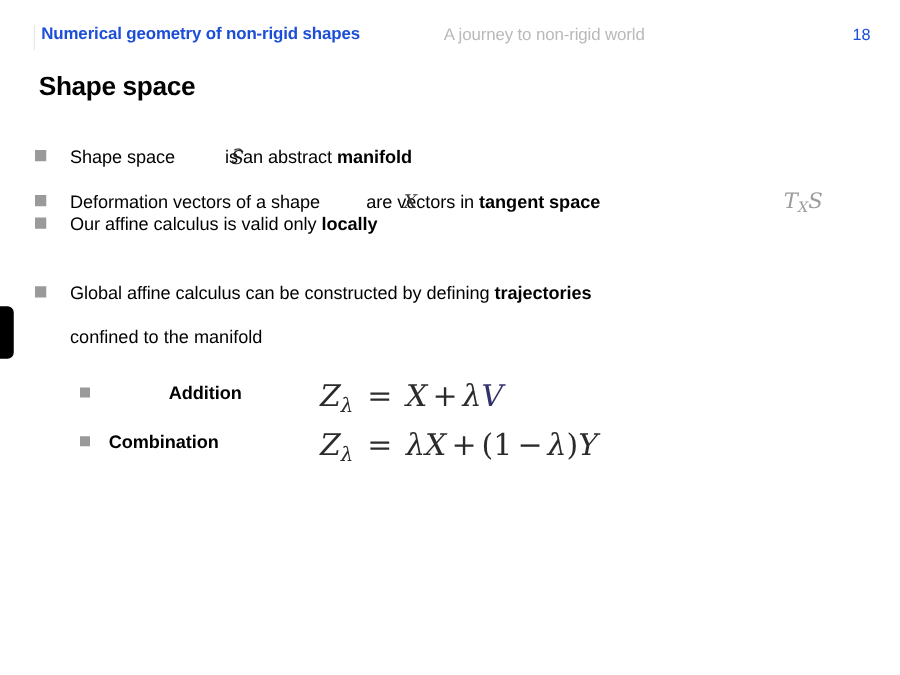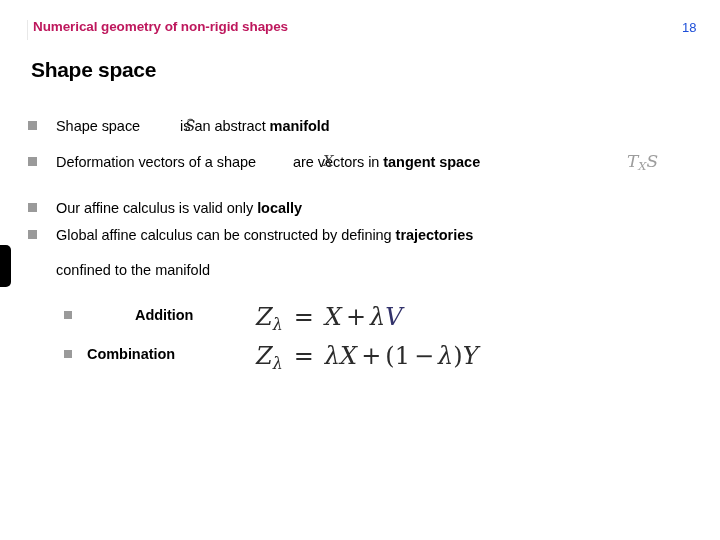--- a/index.html
+++ b/index.html
@@ -32,21 +32,21 @@
     width: 1px;
     height: 20px;
     background: #e8e8e8;
   }
   #header-title {
     position: absolute;
     left: 33px;
     top: 1px;
     font-size: 13.5px;
     font-weight: bold;
-    color: #be185d;
+    color: #1d4ed8;
     letter-spacing: -0.1px;
     white-space: nowrap;
   }
   #header-subtitle {
     position: absolute;
     left: 355px;
     top: 2px;
     font-size: 13.5px;
     font-weight: normal;
     color: #b9b9b9;
@@ -99,21 +99,21 @@
 
   .l1 { left: 28px; }
   .l1 .sq { margin-right: 19px; }
 
   .l2 { left: 64px; }
   .l2 .sq { width: 8px; height: 8px; margin-right: 15px; }
   .l2 .bullet-text { font-weight: bold; font-size: 14.5px; }
 
   #bullet-1 { top: 118px; }
   #bullet-2 { top: 154px; }
-  #bullet-3 { top: 200px; }
+  #bullet-3 { top: 172px; }
   #bullet-4 { top: 227px; }
   #bullet-4-cont {
     position: absolute;
     left: 56px;
     top: 262px;
     font-size: 14.5px;
     white-space: nowrap;
   }
   #sub-bullet-1 { top: 307px; gap: 48px; }
   #sub-bullet-2 { top: 346px; }
@@ -191,20 +191,21 @@
     height: 19px;
     background: #ffffff;
   }
 </style>
 </head>
 <body>
 
 <div id="header">
   <div id="header-rule"></div>
   <div id="header-title">Numerical geometry of non-rigid shapes</div>
+  <div id="header-subtitle">A journey to non-rigid world</div>
   <div id="page-number">18</div>
 </div>
 
 <div id="slide-title">Shape space</div>
 
 <div class="bullet-row l1" id="bullet-1">
   <span class="sq"></span>
   <span class="bullet-text"><span>Shape space</span><span style="display:inline-block;width:36px"></span><span>  is an abstract </span><b>manifold</b></span>
 </div>
 <div id="math-shapespace" class="scriptS">

